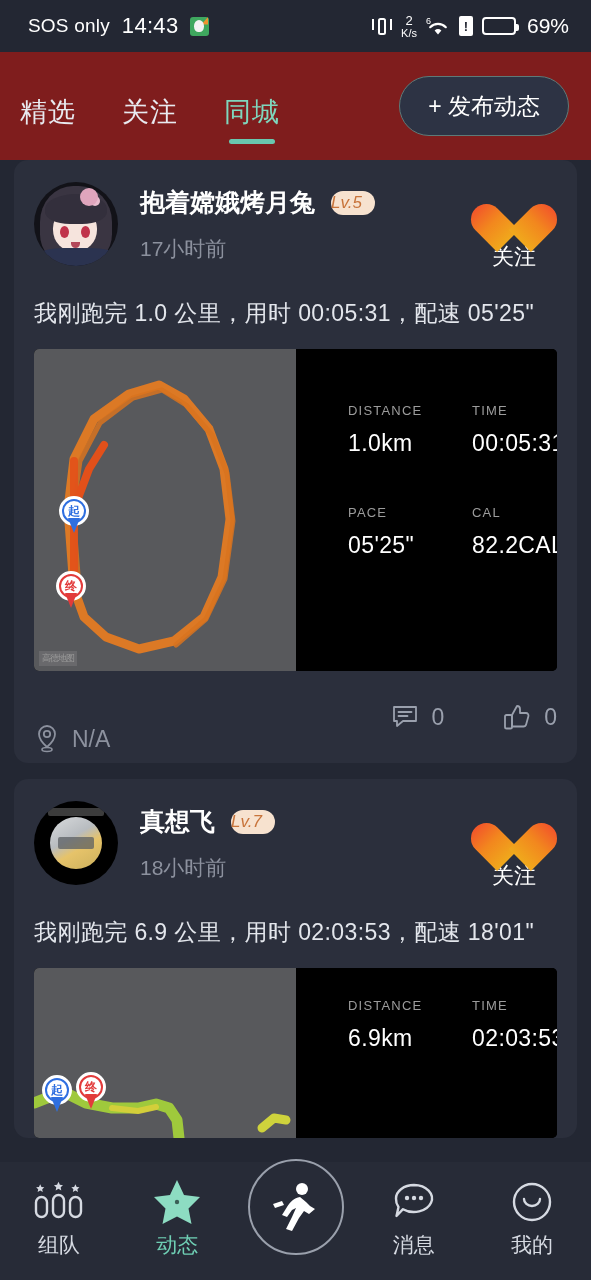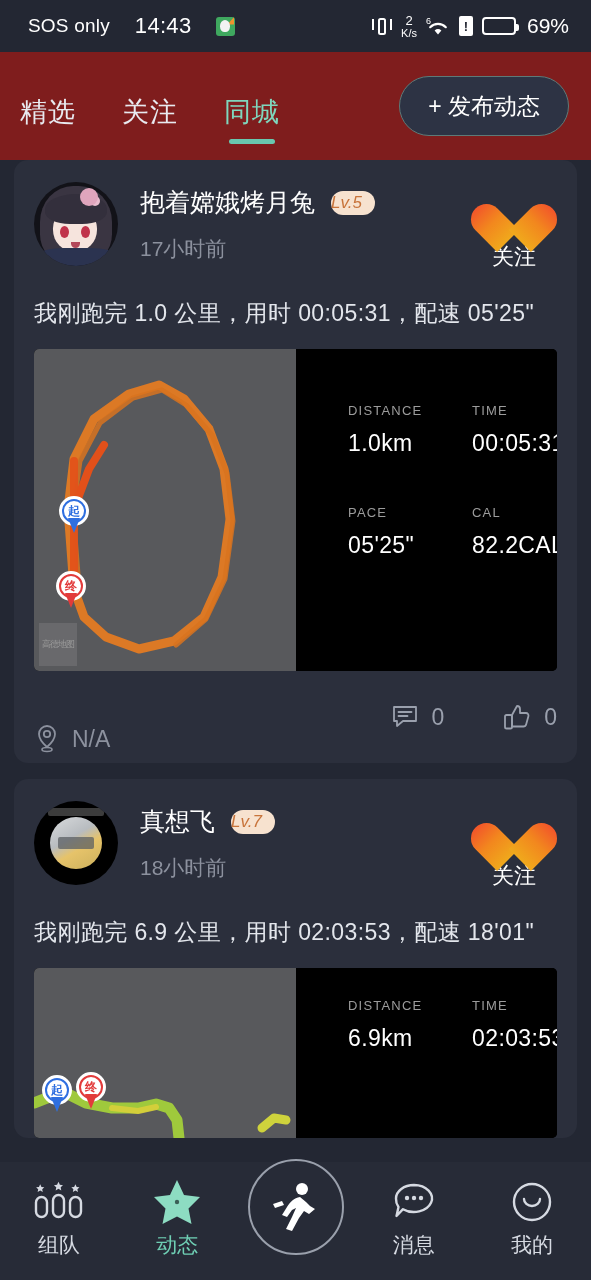--- a/index.html
+++ b/index.html
@@ -11,21 +11,21 @@
     position:relative;
   }
 
   
   .statusbar{
     height:52px; width:100%;
     display:flex; align-items:center; justify-content:space-between;
     padding:0 22px 0 28px;
     background:#232733;
   }
-  .sb-left{ display:flex; align-items:center; gap:25px; }
+  .sb-left{ display:flex; align-items:center; gap:12px; }
   .sb-sos{ font-size:19px; color:#fff; letter-spacing:.2px; }
   .sb-time{ font-size:22px; color:#fff; letter-spacing:.3px; }
   .sb-appicon{
     width:19px;height:19px;border-radius:3px;
     background:#3fa85f; position:relative; overflow:hidden;
   }
   .sb-appicon:after{
     content:""; position:absolute; left:4px; top:3px;
     width:10px;height:12px;border-radius:50% 50% 45% 45%;
     background:#f2f2f2;
@@ -111,21 +111,21 @@
   .av-medal{ background:#000; }
   .av-medal .coin{ position:absolute; left:16px; top:16px; width:52px;height:52px;
       border-radius:50%; background:linear-gradient(150deg,#d9dbdd 0%,#b8bcc0 40%,#e6c36a 60%,#cbb05c 100%); }
   .av-medal .coin:after{ content:""; position:absolute; left:8px; top:20px; width:36px;height:12px;
       background:#5b5f63; border-radius:2px; opacity:.75; }
   .av-medal .cap{ position:absolute; left:14px; top:7px; width:56px; height:8px;
       background:#6e6e6e; opacity:.55; border-radius:2px; }
 
   .head-txt{ flex:1; padding-left:22px; padding-top:4px; }
   .name-row{ display:flex; align-items:center; gap:16px; }
-  .uname{ font-size:25px; font-weight:normal; color:#ffffff; }
+  .uname{ font-size:25px; font-weight:bold; color:#ffffff; }
   .lv{
     font-size:17px; font-style:italic; color:#c8743b;
     background:#f7e2cf; border-radius:12px; padding:3px 13px 4px 0; line-height:1;
   }
   .time-ago{ font-size:21px; color:#8c919e; margin-top:16px; }
 
   .follow{ width:86px; display:flex; flex-direction:column; align-items:center; cursor:pointer; padding-top:2px; }
   .heart{ width:52px;height:48px; position:relative; }
   .heart i{ position:absolute; width:31px;height:46px; border-radius:28px 28px 0 0;
       background:linear-gradient(180deg,#f2552a 0%,#f2871e 48%,#f0a91c 100%); top:0; }
@@ -134,21 +134,21 @@
   .follow-label{ font-size:22px; color:#ffffff; margin-top:10px; }
 
   .post-text{ font-size:23px; color:#e3e6ec; margin:26px 0 20px 0; letter-spacing:.4px; }
 
   
   .run-panel{ display:flex; height:322px; border-radius:5px; overflow:hidden; background:#000; }
   .run-panel.clip{ height:170px; }
   .map{ flex:0 0 262px; background:#58595c; position:relative; overflow:hidden; }
   .map svg{ position:absolute; left:0; top:0; }
   .map .wm{ position:absolute; left:5px; bottom:5px; font-size:9px; color:#9a9a9a;
-      background:rgba(255,255,255,.10); padding:15px 3px; letter-spacing:-1px; }
+      background:rgba(255,255,255,.10); padding:1px 3px; letter-spacing:-1px; }
   .pin{ position:absolute; width:30px;height:38px; }
   .pin .bulb{ width:30px;height:30px;border-radius:50%; display:flex;align-items:center;justify-content:center;
       font-size:13px; color:#fff; font-weight:bold; }
   .pin .tip{ position:absolute; left:9px; top:22px; width:12px;height:15px; }
   .pin.start .bulb{ background:#2f6fe0; border:3px solid #ffffff; }
   .pin.start .tip{ background:#2f6fe0; clip-path:polygon(0 0,100% 0,50% 100%); }
   .pin.end .bulb{ background:#e23b3b; border:3px solid #ffffff; }
   .pin.end .tip{ background:#e23b3b; clip-path:polygon(0 0,100% 0,50% 100%); }
   .pin .bulb span{ color:#fff; }
   .pin.start .bulb{ background:#2f6fe0; }

